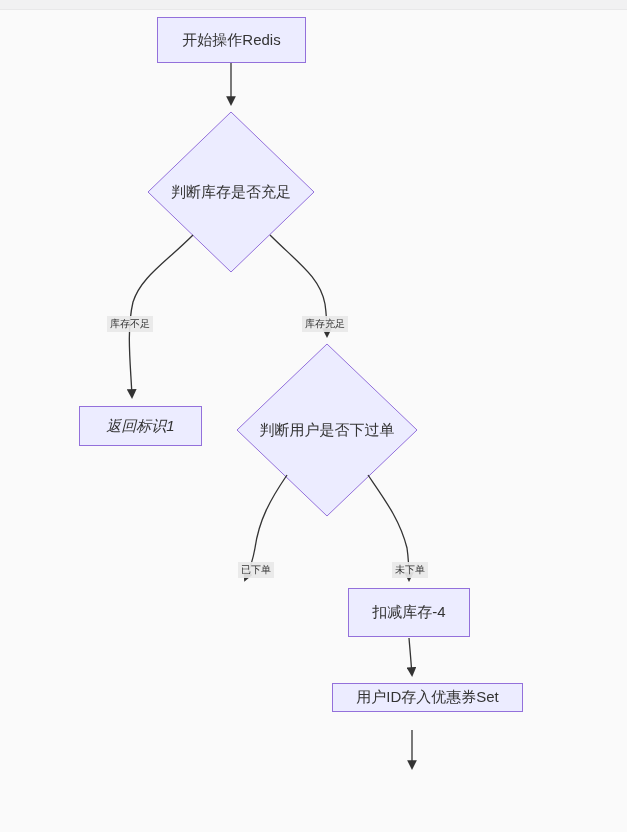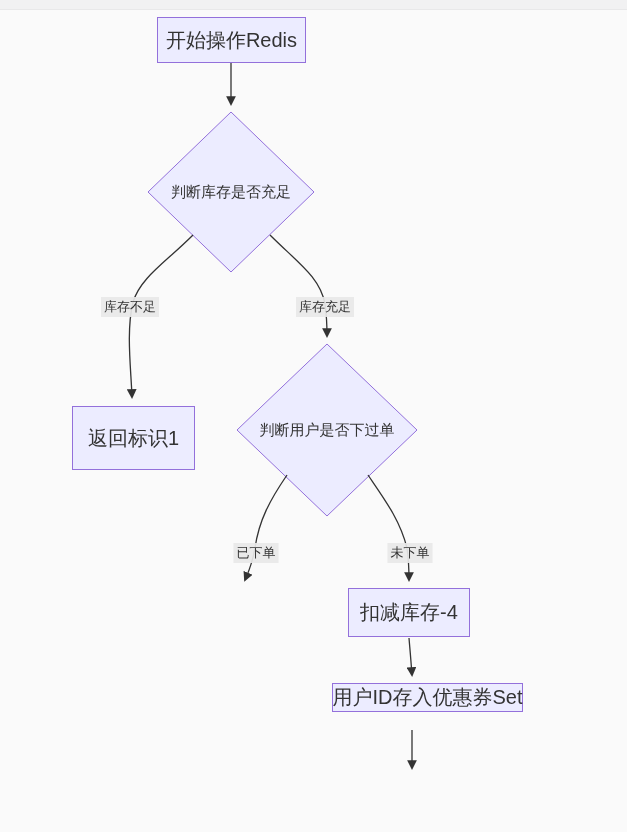--- a/index.html
+++ b/index.html
@@ -20,40 +20,41 @@
     position: absolute; bottom: 0; left: 0; width: 627px; height: 6px;
     background: #ffffff;
   }
   .edges-svg { position: absolute; top: 0; left: 0; }
   .node {
     position: absolute;
     display: flex; align-items: center; justify-content: center;
     background: #ECECFF;
     border: 1px solid #9370DB;
     color: #333333;
-    font-size: 20px;
+    font-size: 15px;
     box-sizing: border-box;
     white-space: nowrap;
     text-align: center;
   }
   .diamond-text {
     position: absolute;
     transform: translate(-50%, -50%);
     color: #333333;
     font-size: 15px;
     white-space: nowrap;
   }
   .edge-label {
     position: absolute;
     transform: translate(-50%, -50%);
     background: rgba(232,232,232,0.92);
     color: #333333;
-    font-size: 13px;
+    font-size: 10px;
     padding: 1px 3px;
     white-space: nowrap;
+    margin-top: 17px;
   }
 </style>
 </head>
 <body>
 
 <div class="canvas">
 
   <div class="top-strip"></div>
 
   <svg class="edges-svg" width="627" height="838" viewBox="0 0 627 838">
@@ -76,21 +77,21 @@
 
     <path d="M368,475 C385,500 400,520 407,548 C409,562 409,571 409,580" fill="none" stroke="#333333" stroke-width="1.3" marker-end="url(#arrowhead)"></path>
 
     <path d="M409,638 C410,650 411,661 412,675" fill="none" stroke="#333333" stroke-width="1.3" marker-end="url(#arrowhead)"></path>
 
     <path d="M412,730 L412,768" fill="none" stroke="#333333" stroke-width="1.3" marker-end="url(#arrowhead)"></path>
   </svg>
 
   <div class="node" style="left:157px; top:17px; width:149px; height:46px;">开始操作Redis</div>
 
-  <div class="node" style="left:72px; top:406px; width:123px; height:64px;">返回标识1</div>
+  <div class="node" style="left:79px; top:406px; width:123px; height:40px;font-style:italic;">返回标识1</div>
 
 
   <div class="node" style="left:348px; top:588px; width:122px; height:49px;">扣减库存-4</div>
 
   <div class="node" style="left:332px; top:683px; width:191px; height:29px;">用户ID存入优惠券Set</div>
 
 
   <div class="diamond-text" style="left:231px; top:192px;">判断库存是否充足</div>
 
   <div class="diamond-text" style="left:327px; top:430px;">判断用户是否下过单</div>

